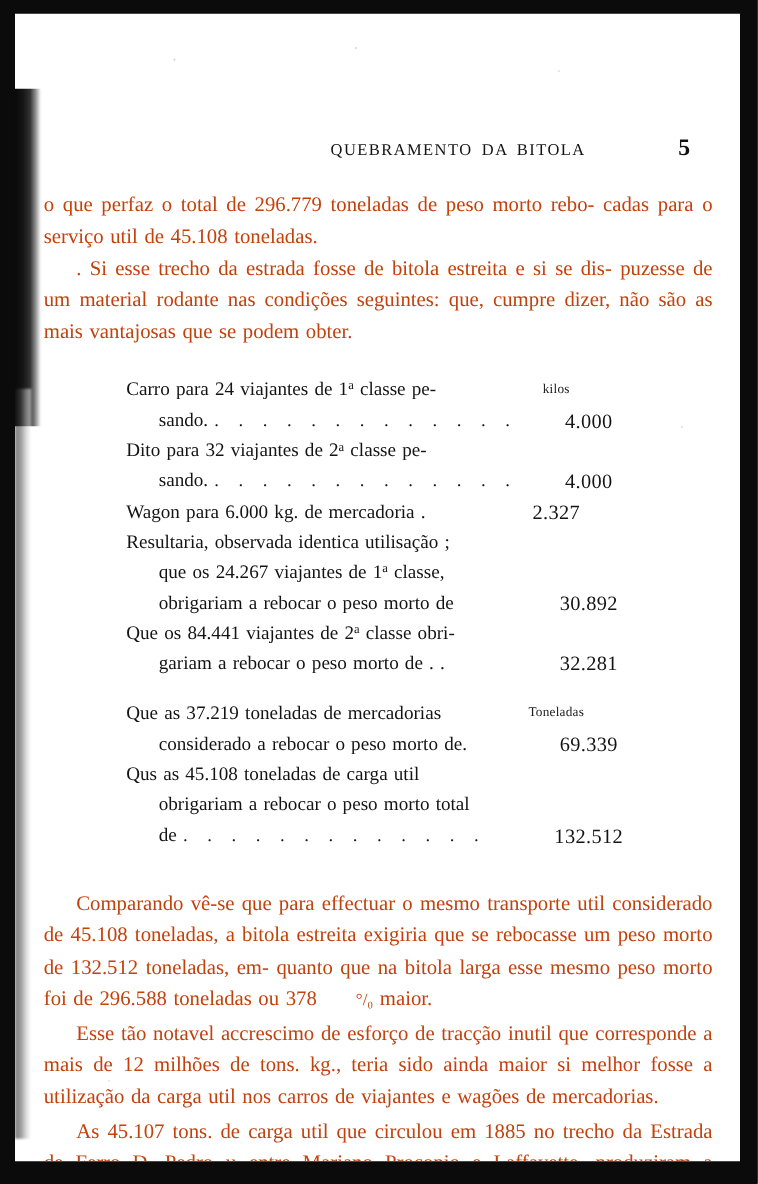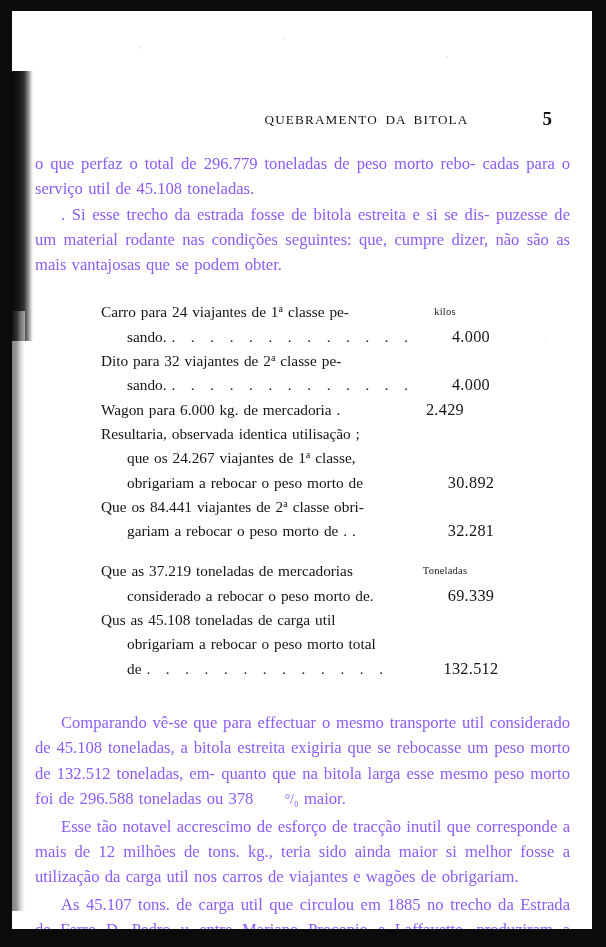--- a/index.html
+++ b/index.html
@@ -98,21 +98,21 @@
     font-weight: 700;
     color: #111;
   }
 
   
   .para {
     font-size: 16.6px;
     line-height: 25.3px;
     text-align: justify;
     text-align-last: left;
-    color: #8b5cf6;
+    color: #c2410c;
     margin: 0;
     word-spacing: 1.1px;
   }
   .para.cont { text-indent: 0; }
   .para.indent { text-indent: 26px; }
   .p1 { margin-top: 19px; }
   .p2 { margin-top: 0px; }
   .p-compare { margin-top: 29px; }
   .p-esse   { margin-top: 2px; }
   .p-as     { margin-top: 2px; }
@@ -226,21 +226,21 @@
           <span class="tab-value"></span>
         </div>
 
         <div class="tab-row">
           <span class="tab-label hang"><span>sando.</span> <span class="dots">. . . . . . . . . . . . .</span></span>
           <span class="tab-value">4.000</span>
         </div>
 
         <div class="tab-row">
           <span class="tab-label">Wagon para 6.000 kg. de mercadoria .</span>
-          <span class="tab-value">2.429</span>
+          <span class="tab-value">2.327</span>
         </div>
 
         <div class="tab-row">
           <span class="tab-label">Resultaria, observada identica utilisação ;</span>
           <span class="tab-value"></span>
         </div>
 
         <div class="tab-row">
           <span class="tab-label hang"><span>que os 24.267 viajantes de 1</span><sup class="ord">a</sup><span> classe,</span></span>
           <span class="tab-value"></span>
@@ -293,21 +293,21 @@
         <span>util considerado de 45.108 toneladas, a bitola estreita exigiria</span>
         <span>que se rebocasse um peso morto de 132.512 toneladas, em-</span>
         <span>quanto que na bitola larga esse mesmo peso morto foi de</span>
         <span>296.588 toneladas ou 378 </span><span class="pct-frac">°/₀</span><span> maior.</span>
       </p>
 
       <p class="para indent p-esse">
         <span>Esse tão notavel  accrescimo de esforço de tracção inutil que</span>
         <span>corresponde a mais de 12 milhões de tons. kg., teria sido ainda</span>
         <span>maior si melhor fosse a utilização da carga util nos carros de</span>
-        <span>viajantes e wagões de obrigariam.</span>
+        <span>viajantes e wagões de mercadorias.</span>
       </p>
 
       <p class="para indent p-as">
         <span>As 45.107 tons. de carga util que circulou em 1885 no</span>
         <span>trecho da Estrada de Ferro D. Pedro ıı entre Mariano Procopio</span>
         <span>e Laffayette, produziram a receita total de 377:832$090, e</span>
         
       </p>
 
     </div>

